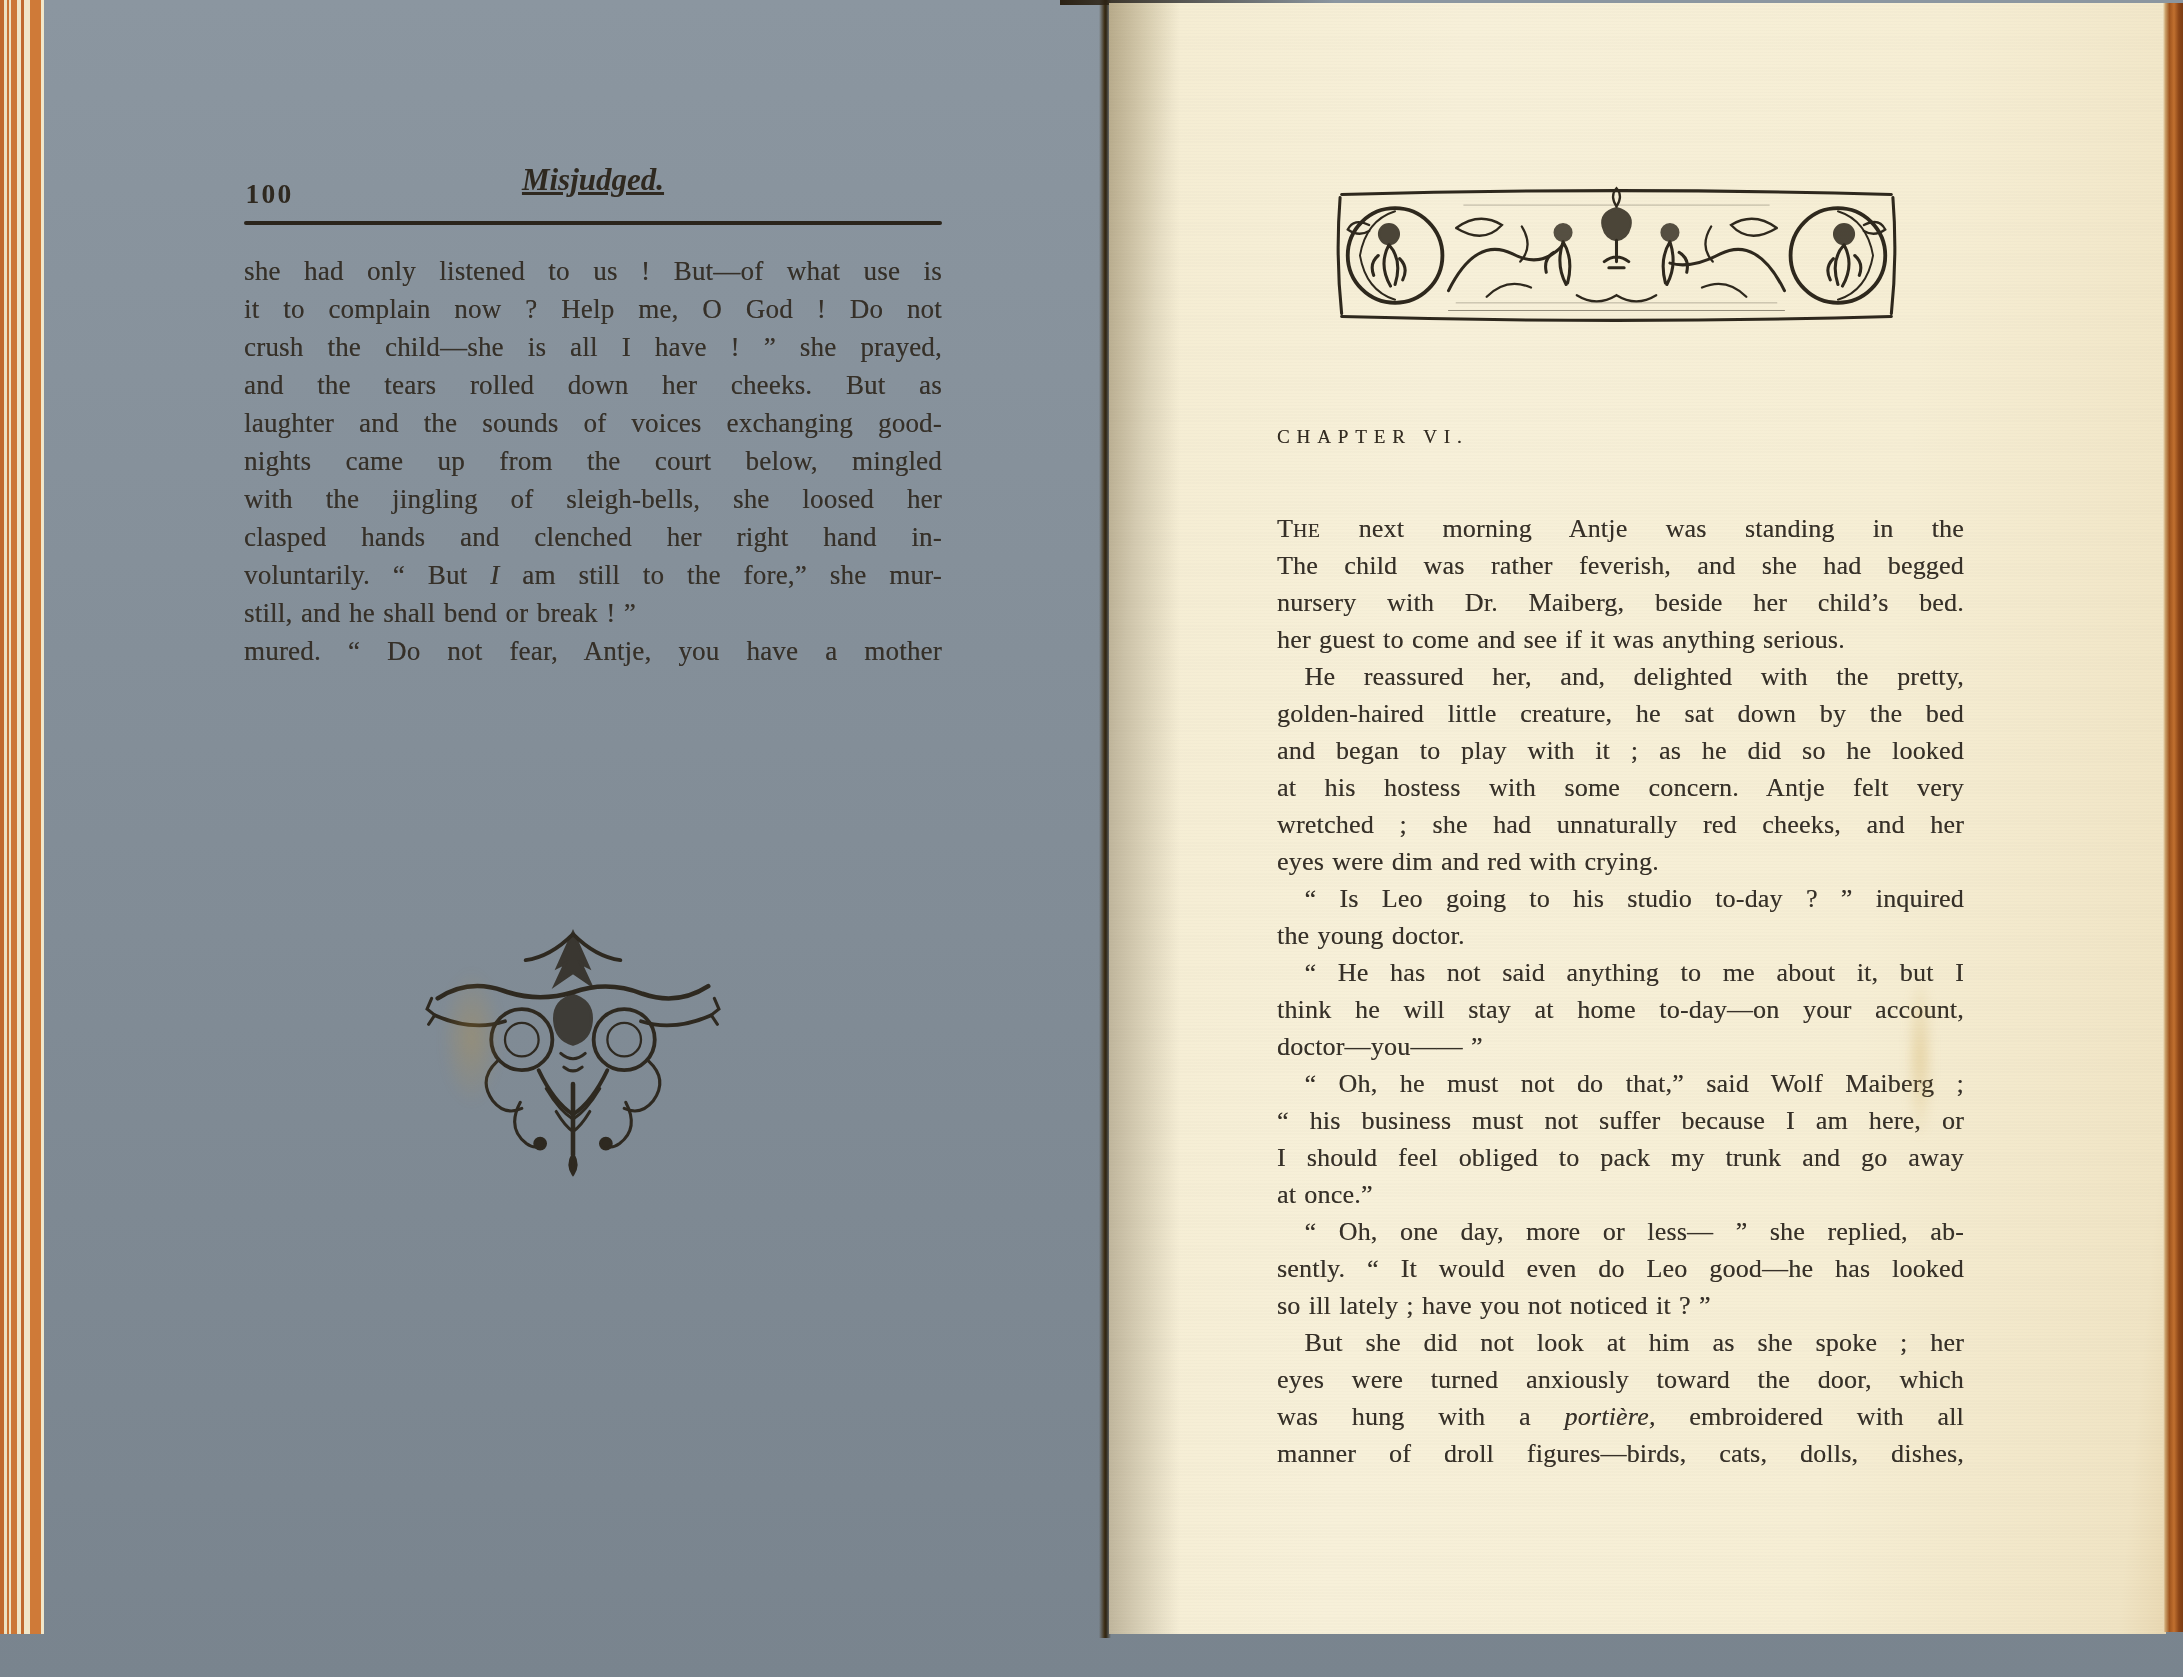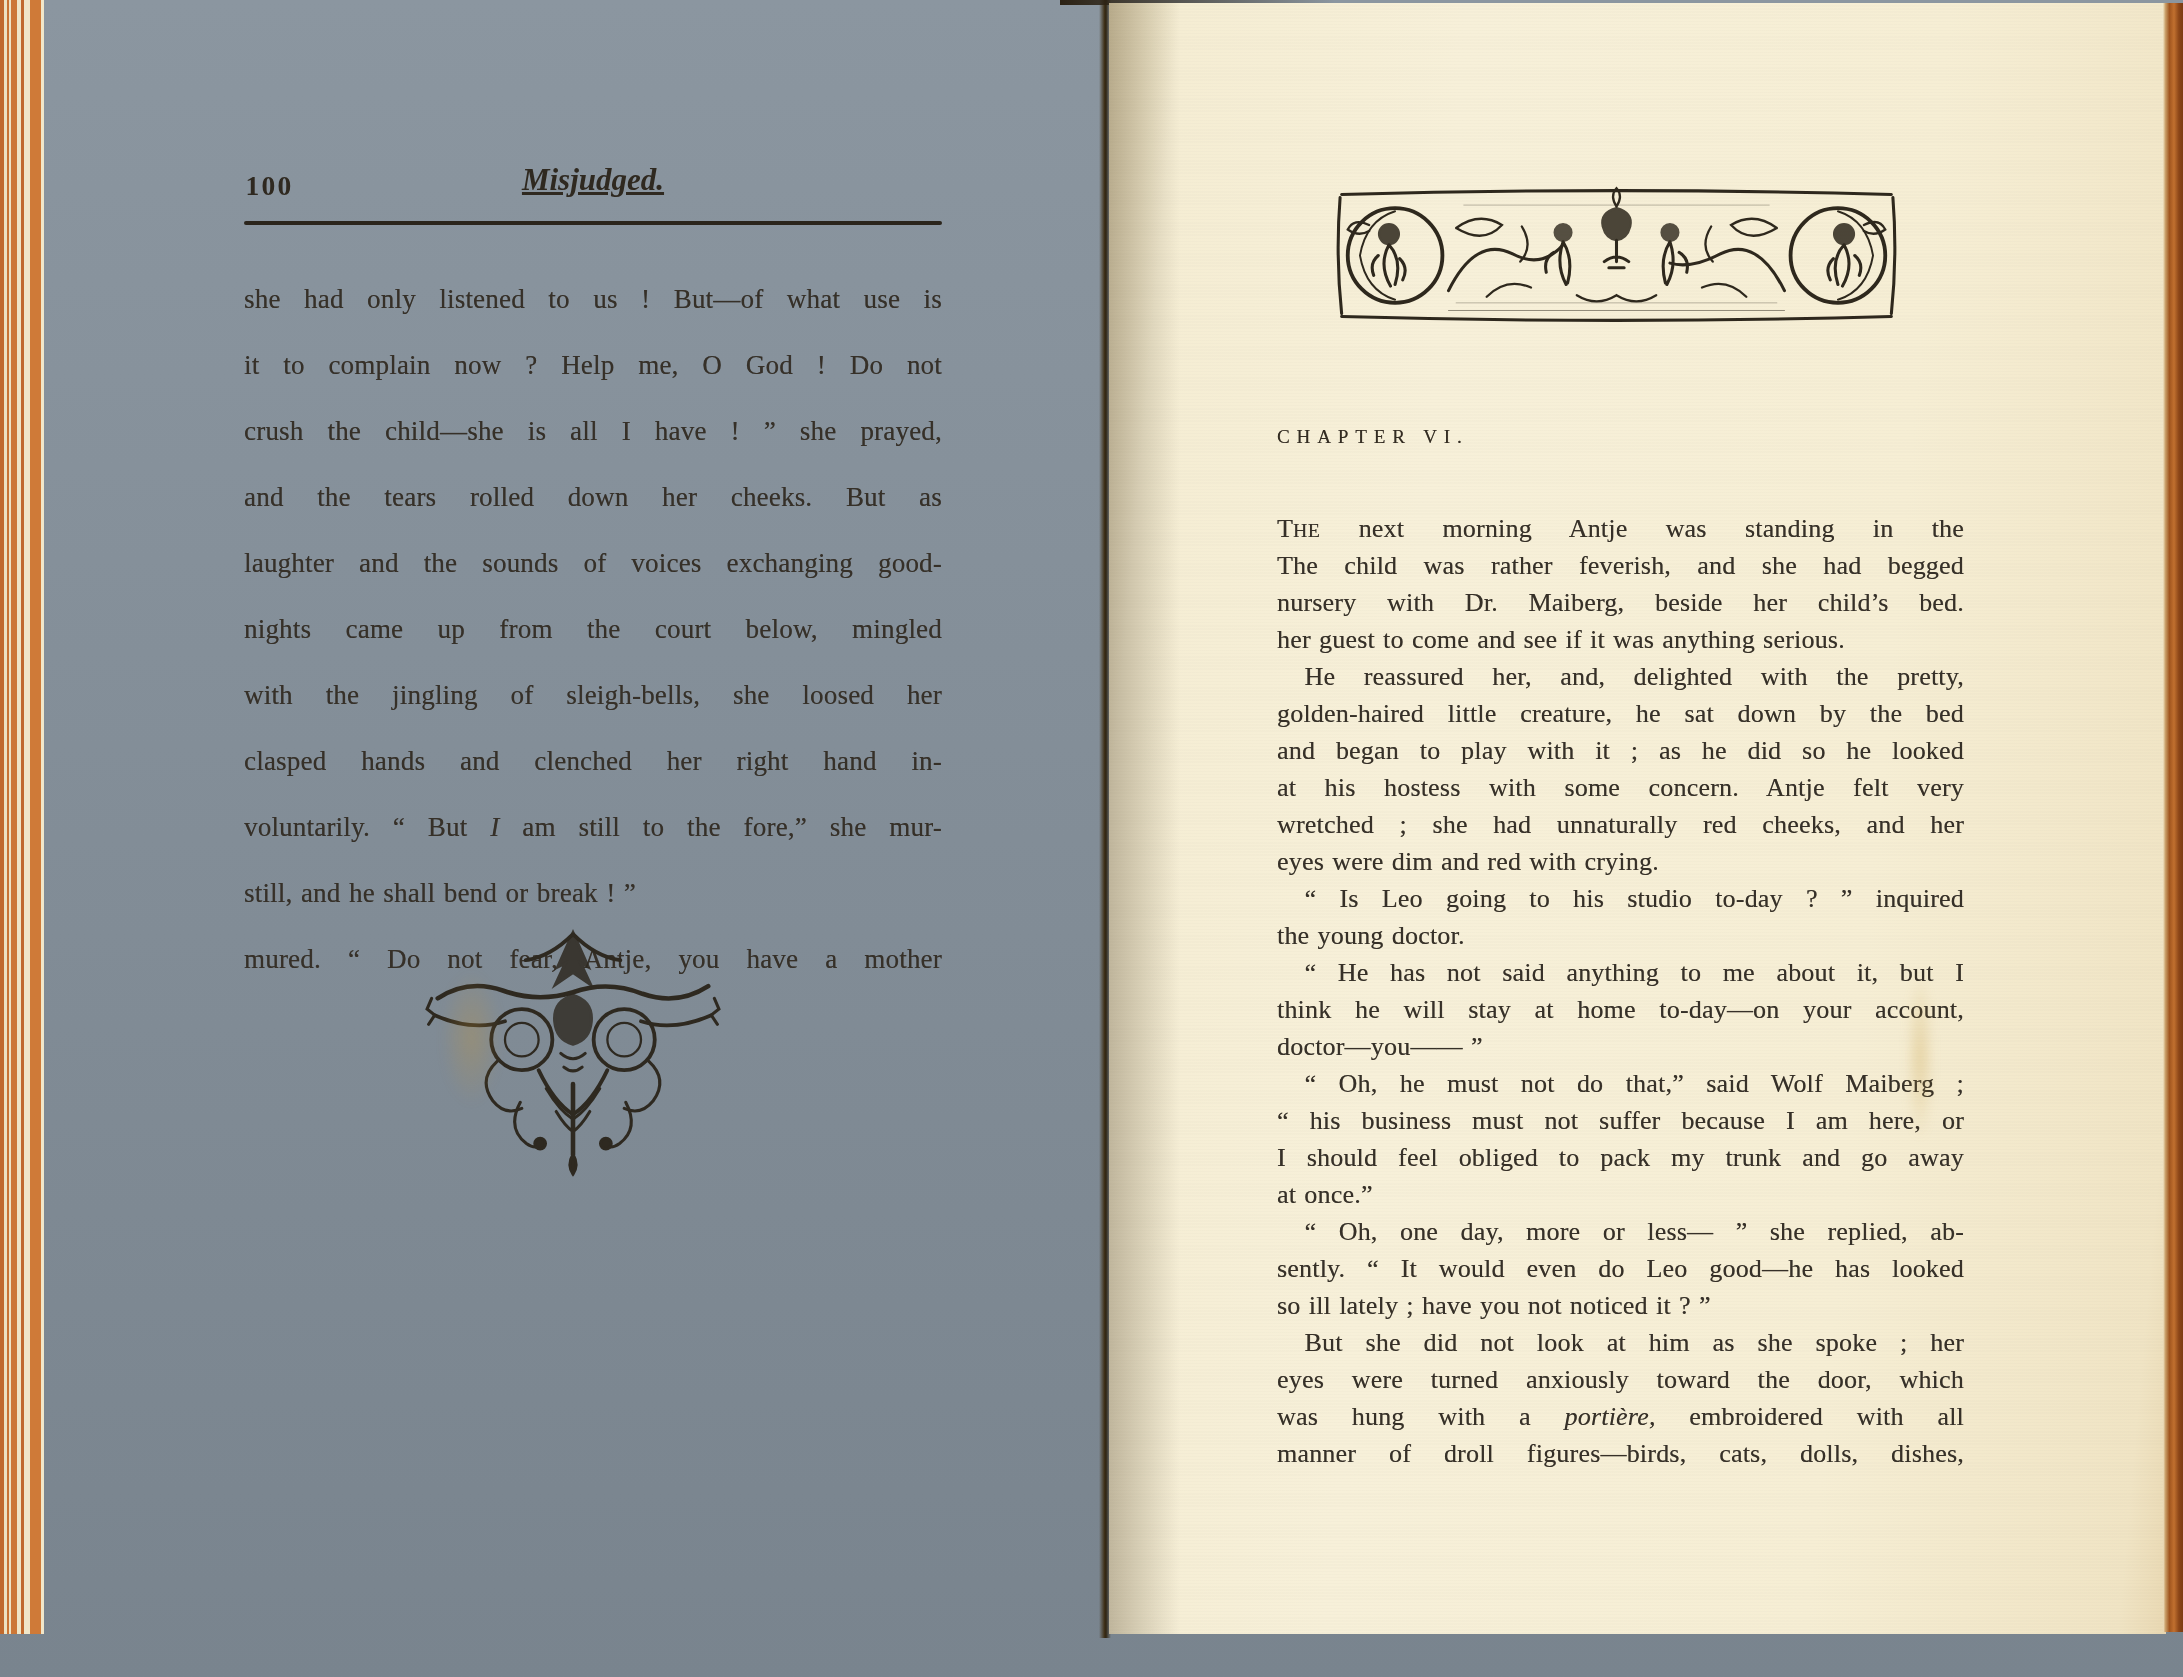--- a/index.html
+++ b/index.html
@@ -34,25 +34,25 @@
         background:linear-gradient(to right,rgba(60,45,25,0),#3f3119 45%,#2f2513 58%,rgba(60,45,25,0));}
   .top-sliver{position:absolute;left:1060px;top:0;width:275px;height:5.3px;
         background:linear-gradient(to right,#2c2214,rgba(44,34,20,0));}
   
   .stain{position:absolute;pointer-events:none;filter:blur(4.6px);}
   .stain-left{left:441px;top:969px;width:61px;height:137px;border-radius:50%;
         background:radial-gradient(ellipse at center,rgba(196,150,60,.30),rgba(196,150,60,0) 70%);}
   .stain-right{left:1907px;top:977px;width:26px;height:160px;border-radius:40%;
         background:radial-gradient(ellipse at center,rgba(200,160,70,.32),rgba(200,160,70,0) 75%);}
   .lp-header{position:absolute;left:244px;top:162px;width:698px;height:37px;}
-  .pagenum{position:absolute;left:1.5px;top:8px;font-size:27.5px;font-weight:700;letter-spacing:2.3px;color:#2f2920;}
+  .pagenum{position:absolute;left:1.5px;top:16px;font-size:27.5px;font-weight:700;letter-spacing:2.3px;color:#2f2920;}
   .running-title{display:block;text-align:center;font-style:italic;font-weight:600;font-size:31px;color:#2f2920;text-decoration:underline;}
   .rule{position:absolute;left:244px;top:221px;width:698px;height:3.8px;background:#2b251c;border-radius:2.3px;}
   .lp-text{position:absolute;left:244px;top:252px;width:698px;}
-  .lp-text .tline{height:38px;line-height:38px;font-size:27px;margin-top:28px;}
+  .lp-text .tline{height:38px;line-height:38px;font-size:27px;}
   .tline{position:relative;text-align:justify;text-align-last:justify;color:#363028;
          letter-spacing:0.2px;word-spacing:1.5px;text-shadow:0.2px 0.2px 0 rgba(40,35,28,.5);}
   .tline.last{text-align-last:left;}
   .tline.ind{text-indent:27.5px;}
   .it{font-style:italic;}
   .sc{font-size:.76em;letter-spacing:0.5px;}
   
   .chapter-heading{position:absolute;left:1277px;top:426px;width:687px;text-align:left;
         font-size:19px;letter-spacing:6.9px;color:#332c22;text-shadow:0.2px 0.2px 0 rgba(40,35,28,.5);}
   .rp-text{position:absolute;left:1277px;top:510px;width:687px;}

